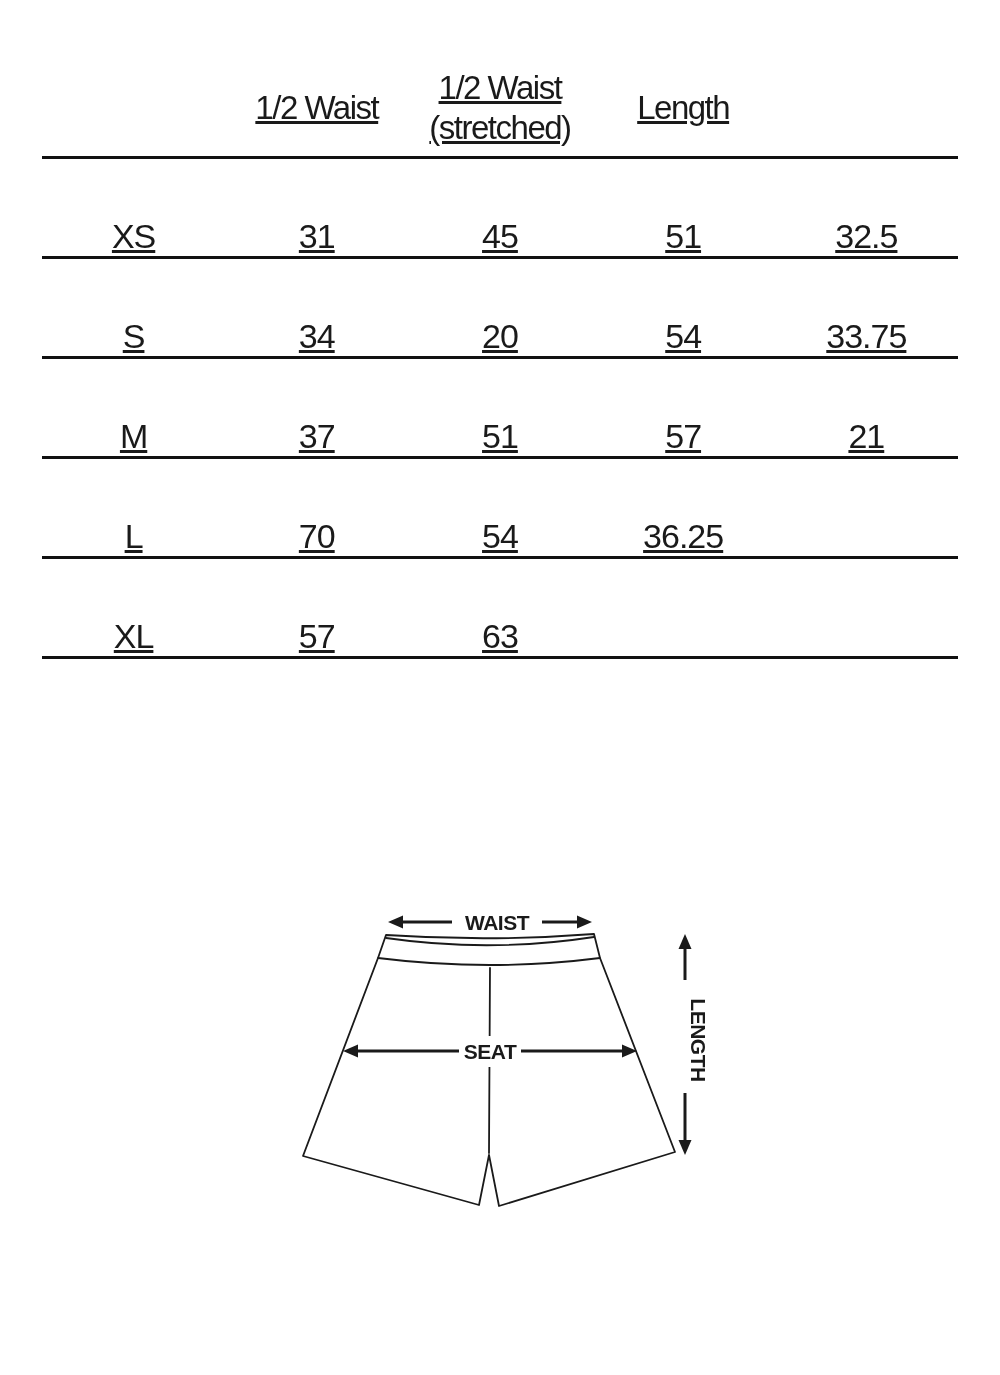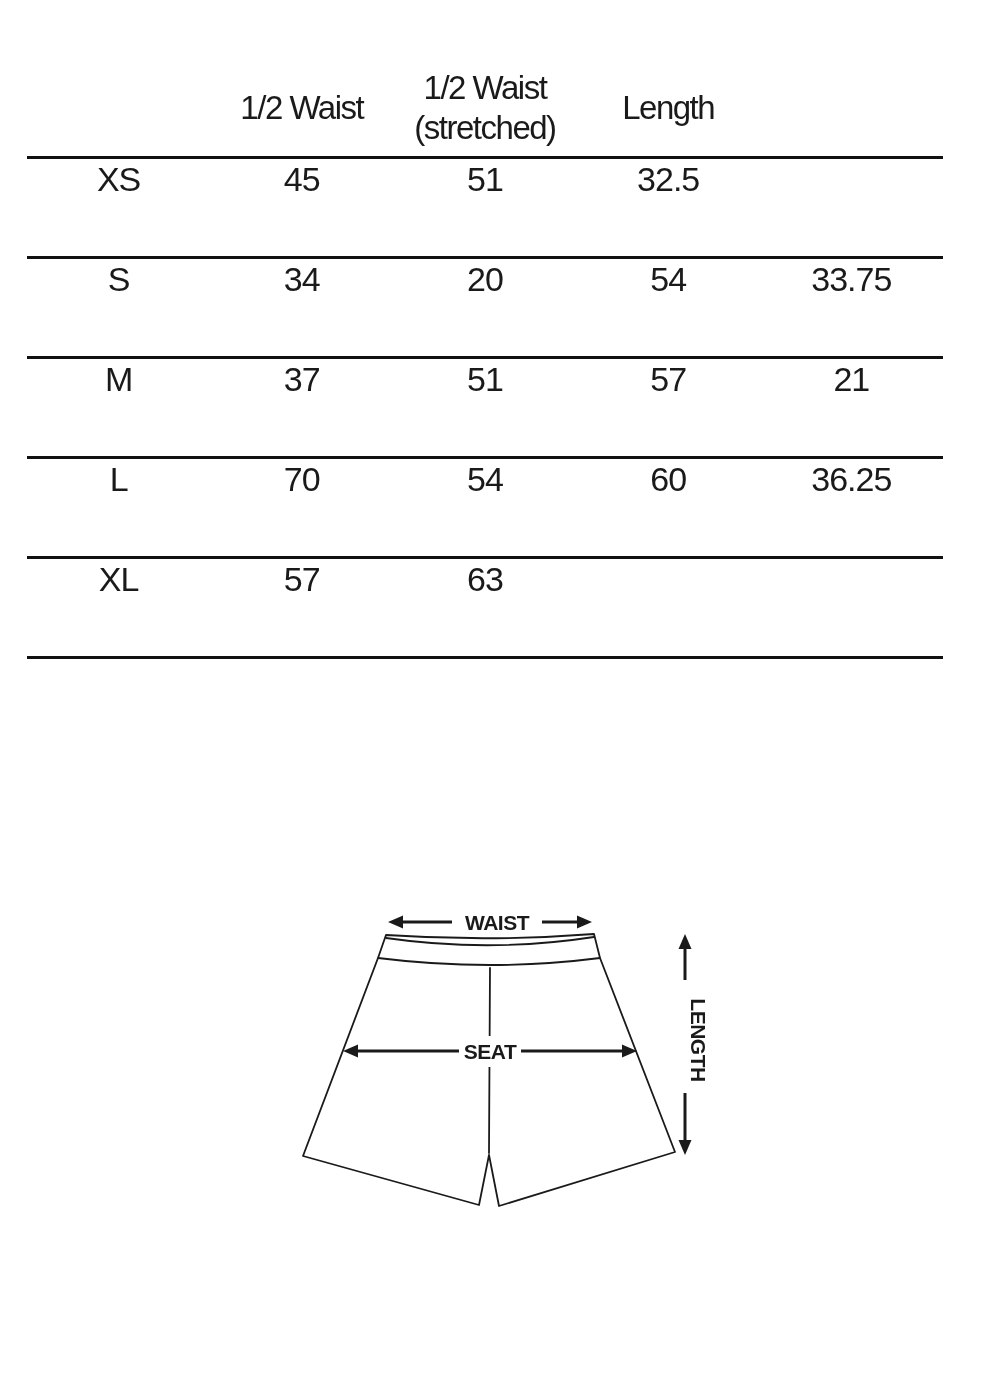--- a/index.html
+++ b/index.html
@@ -9,37 +9,38 @@
     height: 1375px;
     background: #fff;
     font-family: "Liberation Sans", sans-serif;
     color: #1a1a1a;
     overflow: hidden;
   }
 
   
   .size-table {
     position: absolute;
-    left: 27px;
+    left: 42px;
     top: 0;
     width: 916px;
+    text-decoration: underline;
   }
   .thead {
     box-sizing: border-box;
     height: 159px;
     padding-top: 60px;
     display: flex;
     align-items: center;
     border-bottom: 3px solid #111;
   }
   .trow {
     box-sizing: border-box;
     height: 100px;
     display: flex;
-    align-items: flex-start;
+    align-items: flex-end;
     border-bottom: 3px solid #111;
   }
   .cell {
     width: 20%;
     text-align: center;
     font-size: 34px;
     letter-spacing: -1px;
     line-height: 40px;
   }
   .thead .cell { font-size: 33px; letter-spacing: -1.5px; }
@@ -75,20 +76,21 @@
         <span class="hline">1/2 Waist</span>
         <span class="hline">(stretched)</span>
       </div>
       <div class="cell">
         <span class="hline">Length</span>
       </div>
     </div>
 
     <div class="trow">
       <div class="cell">XS</div>
+      <div class="cell">31</div>
       <div class="cell">45</div>
       <div class="cell">51</div>
       <div class="cell">32.5</div>
     </div>
 
     <div class="trow">
       <div class="cell">S</div>
       <div class="cell">34</div>
       <div class="cell">20</div>
       <div class="cell">54</div>
@@ -100,21 +102,20 @@
       <div class="cell">37</div>
       <div class="cell">51</div>
       <div class="cell">57</div>
       <div class="cell">21</div>
     </div>
 
     <div class="trow">
       <div class="cell">L</div>
       <div class="cell">70</div>
       <div class="cell">54</div>
-      <div class="cell">60</div>
       <div class="cell">36.25</div>
     </div>
 
     <div class="trow">
       <div class="cell">XL</div>
       <div class="cell">57</div>
       <div class="cell">63</div>
     </div>
 
   </div>

